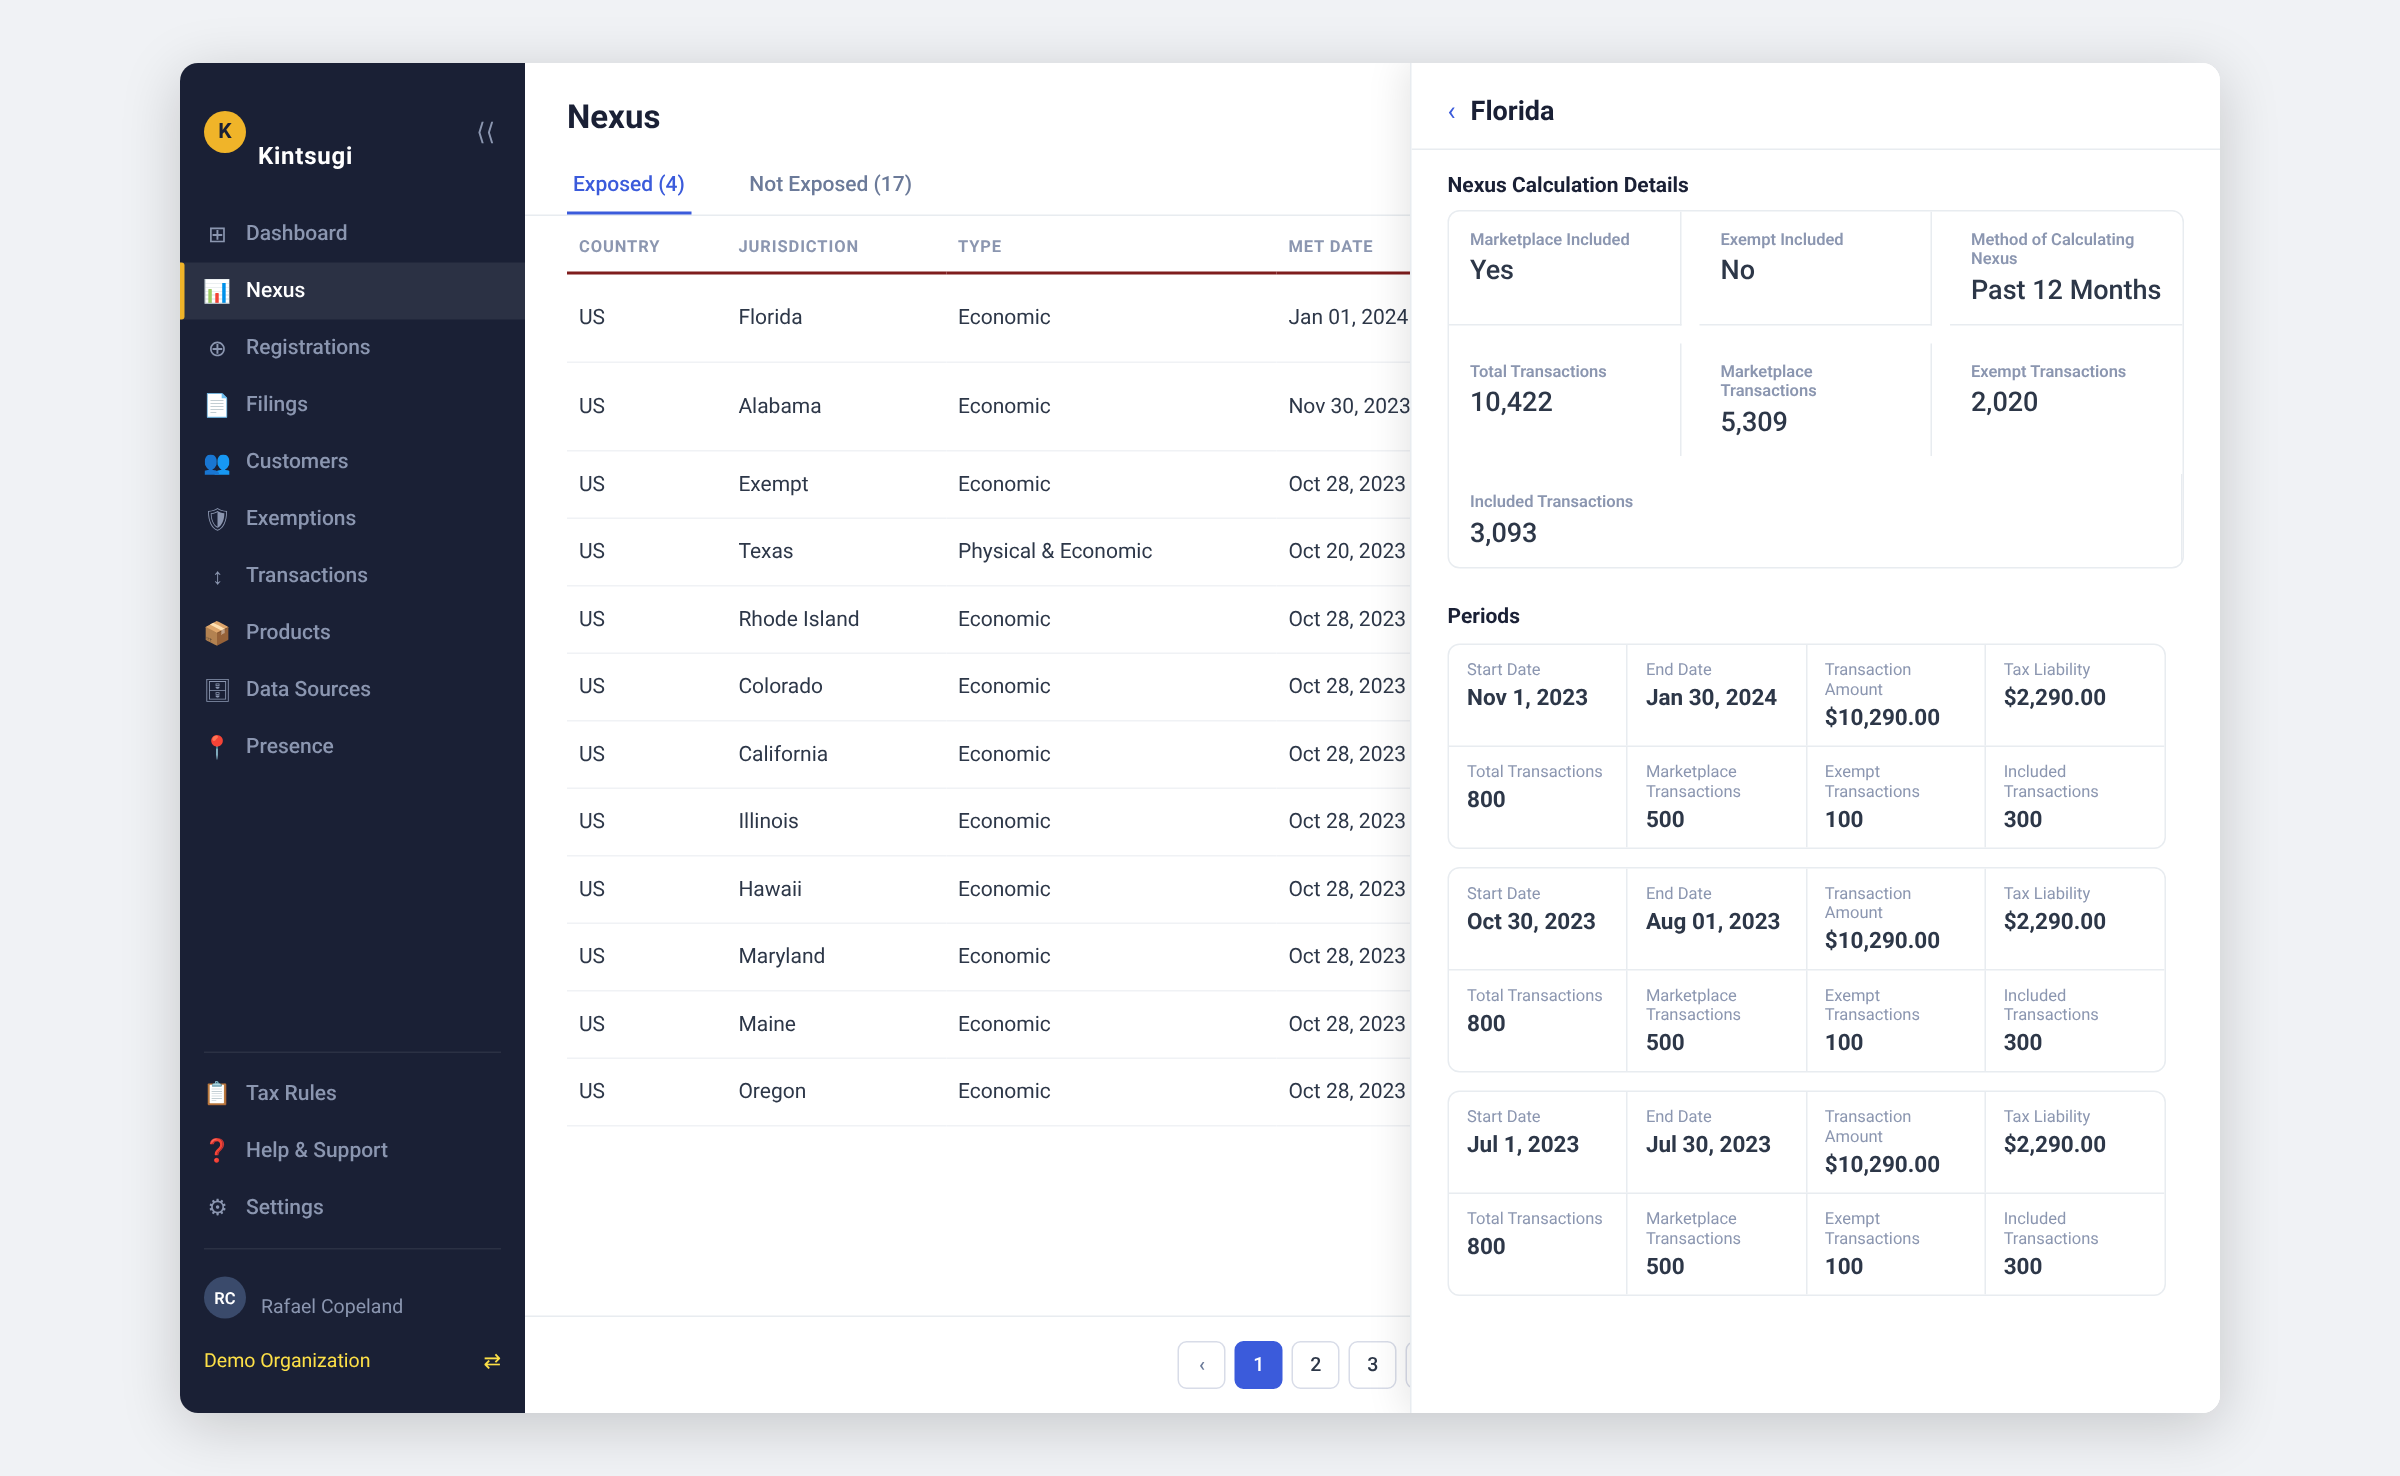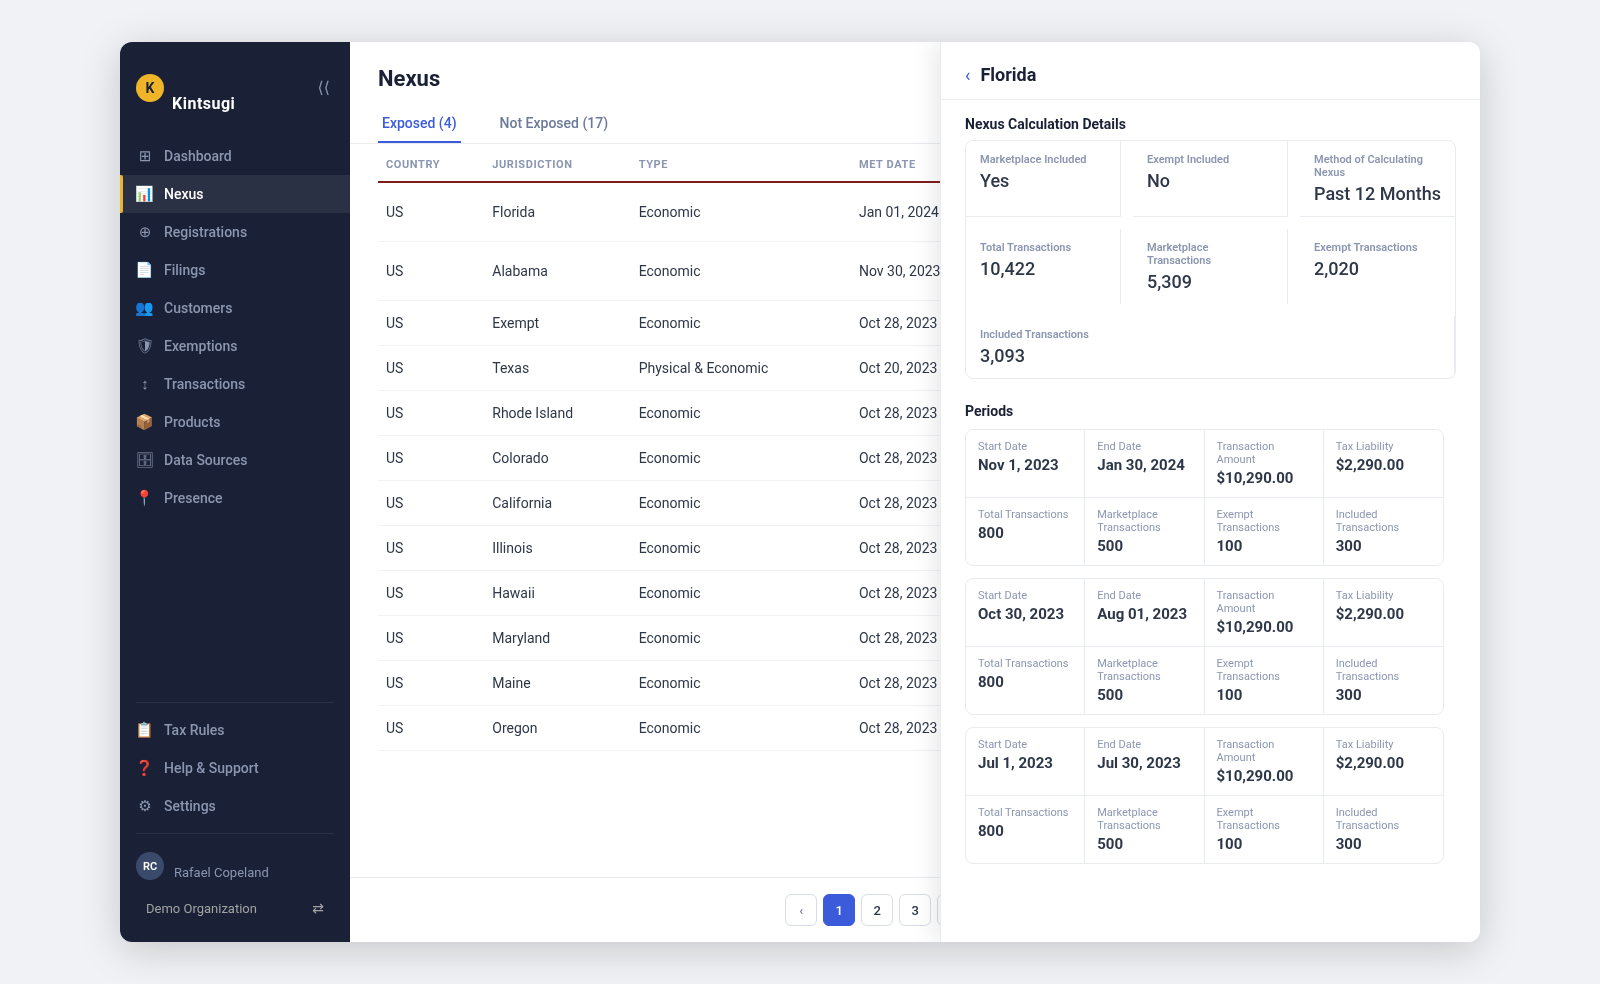--- a/index.html
+++ b/index.html
@@ -132,23 +132,23 @@
       align-items: center;
       justify-content: center;
       color: #fff;
       font-size: 11px;
       font-weight: 600;
     }
     .org-section {
       display: flex;
       align-items: center;
       justify-content: space-between;
-      padding: 10px 26px;
-      cursor: pointer;
-      color: #a3a3a3;
+      padding: 10px 16px;
+      cursor: pointer;
+      color: #fde047;
       font-size: 13px;
     }
     
     .main-content {
       flex: 1;
       background: #fff;
       display: flex;
       flex-direction: column;
       overflow: hidden;
       position: relative;

